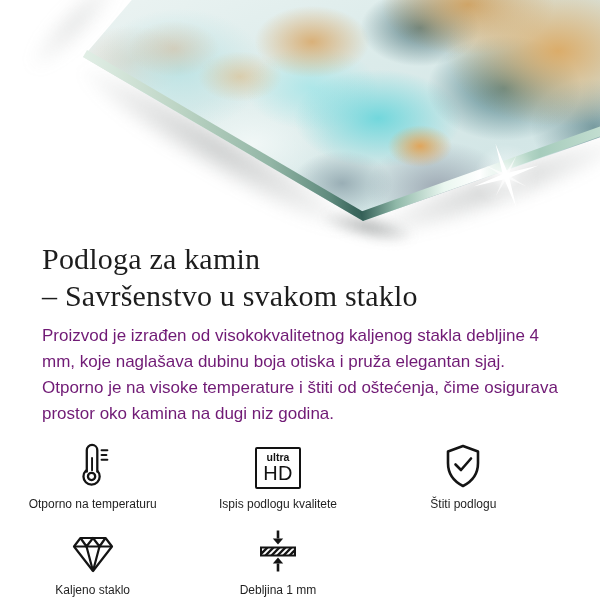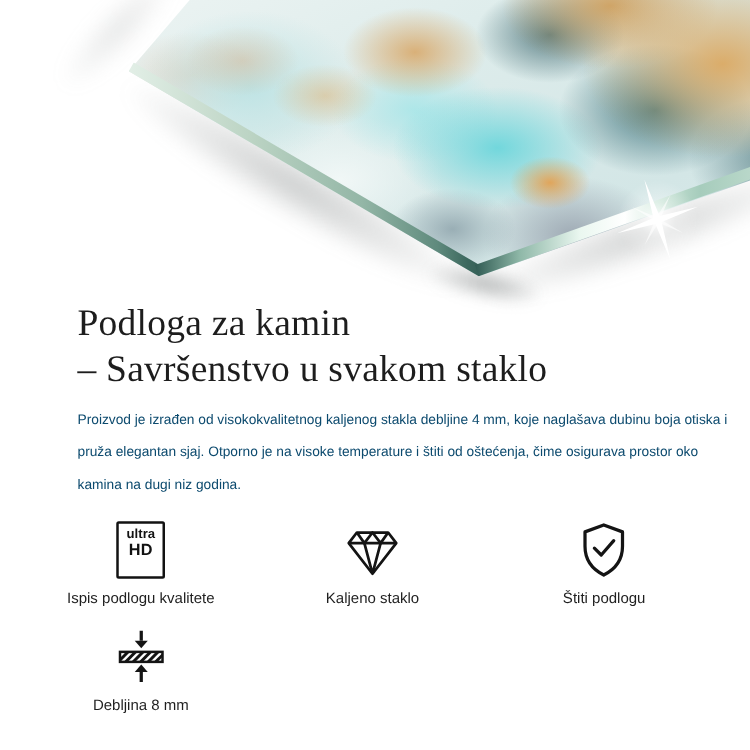--- a/index.html
+++ b/index.html
@@ -1,17 +1,17 @@
 <!DOCTYPE html>
 <html><head>
 <meta charset="utf-8">
 <style>
   html,body{margin:0;padding:0;width:600px;height:600px;overflow:hidden;background:#ffffff;
     font-family:"Liberation Sans", sans-serif;}
-  .stage{position:relative;width:556px;height:600px;background:#fff;margin-left:20px;}
+  .stage{position:relative;width:556px;height:600px;background:#fff;}
 
   
   .photo{position:relative;width:600px;height:232px;}
   .shadow{position:absolute;filter:blur(7px);border-radius:50%;}
   .shadow-a{left:57px;top:124px;width:320px;height:50px;transform:rotate(30.4deg);
     background:radial-gradient(closest-side,rgba(100,106,106,0.34),rgba(100,106,106,0) 100%);}
   .shadow-b{left:355px;top:166px;width:280px;height:44px;transform:rotate(-19.6deg);
     background:radial-gradient(closest-side,rgba(100,106,106,0.30),rgba(100,106,106,0) 100%);}
   .shadow-c{left:10px;top:6px;width:130px;height:34px;transform:rotate(-46deg);
     background:radial-gradient(closest-side,rgba(140,145,145,0.22),rgba(140,145,145,0) 100%);}
@@ -44,32 +44,32 @@
     background:linear-gradient(to right,#e4f0e8 13%,#bcd4c4 30%,#93b6a6 45%,#5f8a7d 55%,#3c685e 59%,#2f5a52 62%);}
   .edge-right{clip-path:polygon(363px 221px,610px 133px,607px 124px,360px 212px);
     background:linear-gradient(to right,#305b53 60%,#8fb8a8 66%,#eaf7f0 74%,#ffffff 80%,#cfe8db 84%,#a6ccbc 90%,#c2ddd0 100%);}
   .sparkle{position:absolute;left:471px;top:141px;width:70px;height:70px;}
 
   
   .content{position:relative;padding:0 42px;}
   .title{margin:0;padding-top:8px;font-family:"Liberation Serif",serif;font-weight:400;
     font-size:30px;line-height:37px;color:#1d1d1d;letter-spacing:0.2px;}
   .title span{display:block;}
-  .desc{margin:9px 0 0;font-size:11px;line-height:26px;color:#0c4a6e;width:528px;}
+  .desc{margin:9px 0 0;font-size:17px;line-height:26px;color:#701a75;width:528px;}
 
   .features{margin:13px -42px 0;display:grid;grid-template-columns:1fr 1fr 1fr;row-gap:16px;}
   .feature{height:70px;display:flex;flex-direction:column;justify-content:flex-end;
     align-items:center;gap:9px;}
   .ficon{height:48px;display:flex;align-items:flex-end;justify-content:center;}
   .flabel{font-size:12px;line-height:1;color:#1f1f1f;white-space:nowrap;}
 
-  .uhd{border:2.6px solid #121212;border-radius:2px;padding:3px 6px 14px;display:flex;
+  .uhd{border:2.6px solid #121212;border-radius:2px;padding:3px 6px 3px;display:flex;
     flex-direction:column;align-items:center;line-height:1.05;color:#121212;}
   .uhd-top{font-size:10.5px;font-weight:700;}
-  .uhd-bottom{font-size:13px;font-weight:700;letter-spacing:0.3px;}
+  .uhd-bottom{font-size:20px;font-weight:400;letter-spacing:0.3px;}
 </style>
 </head>
 <body>
 
 <div class="stage">
 
   <div class="photo">
     <div class="shadow shadow-c"></div>
     <div class="shadow shadow-a"></div>
     <div class="shadow shadow-b"></div>
@@ -98,55 +98,71 @@
   <div class="content">
     <h1 class="title">
       <span>Podloga za kamin</span>
       <span>– Savršenstvo u svakom staklo</span>
     </h1>
 
     <p class="desc">Proizvod je izrađen od visokokvalitetnog kaljenog stakla debljine 4 mm, koje naglašava dubinu boja otiska i pruža elegantan sjaj. Otporno je na visoke temperature i štiti od oštećenja, čime osigurava prostor oko kamina na dugi niz godina.</p>
 
     <div class="features">
 
+      <div class="feature">
+        <div class="ficon">
+          <svg width="42" height="48" viewBox="0 0 44 48">
+            <g fill="none" stroke="#141414" stroke-width="2.4" stroke-linecap="round">
+              <circle cx="20.5" cy="36" r="8.5"></circle>
+              <path d="M15.5 31 V8.5 A5.5 5.5 0 0 1 26.5 8.5 V31" fill="#ffffff"></path>
+              <circle cx="20.5" cy="36" r="3.8"></circle>
+              <line x1="21" y1="16.5" x2="21" y2="29.5" stroke-width="2"></line>
+              <line x1="31" y1="8.5" x2="37" y2="8.5" stroke-width="2.2"></line>
+              <line x1="31" y1="13.5" x2="36" y2="13.5" stroke-width="2.2"></line>
+              <line x1="31" y1="18.5" x2="37" y2="18.5" stroke-width="2.2"></line>
+            </g>
+          </svg>
+        </div>
+        <div class="flabel">Otporno na temperaturu</div>
+      </div>
 
       <div class="feature">
         <div class="ficon">
           <div class="uhd">
             <span class="uhd-top">ultra</span>
             <span class="uhd-bottom">HD</span>
           </div>
         </div>
         <div class="flabel">Ispis podlogu kvalitete</div>
+      </div>
+
+      <div class="feature">
+        <div class="ficon">
+          <svg width="44" height="46" viewBox="0 0 44 46">
+            <g fill="none" stroke="#141414" stroke-width="2.6" stroke-linecap="round" stroke-linejoin="round">
+              <path d="M22 3 L37 8.5 V20 C37 31 31 38.5 22 43 C13 38.5 7 31 7 20 V8.5 Z"></path>
+              <path d="M14.5 21.5 L20 27 L30 15.5"></path>
+            </g>
+          </svg>
+        </div>
+        <div class="flabel">Štiti podlogu</div>
       </div>
 
       <div class="feature">
         <div class="ficon">
           <svg width="46" height="42" viewBox="0 0 46 42">
             <g fill="none" stroke="#141414" stroke-width="2.2" stroke-linejoin="round">
               <path d="M10.5 5 H35.5 L42 13.5 L23 38 L4 13.5 Z"></path>
               <path d="M4 13.5 H42"></path>
               <path d="M10.5 5 L16.5 13.5 L23 5 L29.5 13.5 L35.5 5"></path>
               <path d="M16.5 13.5 L23 38 M29.5 13.5 L23 38"></path>
             </g>
           </svg>
         </div>
         <div class="flabel">Kaljeno staklo</div>
-      </div>
-
-      <div class="feature">
-        <div class="ficon">
-          <svg width="44" height="46" viewBox="0 0 44 46">
-            <g fill="none" stroke="#141414" stroke-width="2.6" stroke-linecap="round" stroke-linejoin="round">
-              <path d="M22 3 L37 8.5 V20 C37 31 31 38.5 22 43 C13 38.5 7 31 7 20 V8.5 Z"></path>
-              <path d="M14.5 21.5 L20 27 L30 15.5"></path>
-            </g>
-          </svg>
-        </div>
-        <div class="flabel">Štiti podlogu</div>
       </div>
 
 
       <div class="feature">
         <div class="ficon">
           <svg width="44" height="48" viewBox="0 0 44 48">
             <defs>
               <clipPath id="barclip">
                   <rect x="5" y="20.5" width="34" height="8"></rect>
                 </clipPath>
@@ -159,18 +175,18 @@
               <line x1="27" y1="29" x2="36" y2="20"></line>
               <line x1="33" y1="29" x2="42" y2="20"></line>
             </g>
             <rect x="5" y="20.5" width="34" height="8" fill="none" stroke="#141414" stroke-width="2"></rect>
             <line x1="22" y1="3.5" x2="22" y2="11.5" stroke="#141414" stroke-width="2.6"></line>
             <polygon points="16.8,11.5 27.2,11.5 22,17.5" fill="#141414"></polygon>
             <line x1="22" y1="44.5" x2="22" y2="36.5" stroke="#141414" stroke-width="2.6"></line>
             <polygon points="16.8,36.5 27.2,36.5 22,30.5" fill="#141414"></polygon>
           </svg>
         </div>
-        <div class="flabel">Debljina 8 mm</div>
+        <div class="flabel">Debljina 1 mm</div>
       </div>
 
     </div>
   </div>
 </div>
 
 </body></html>

